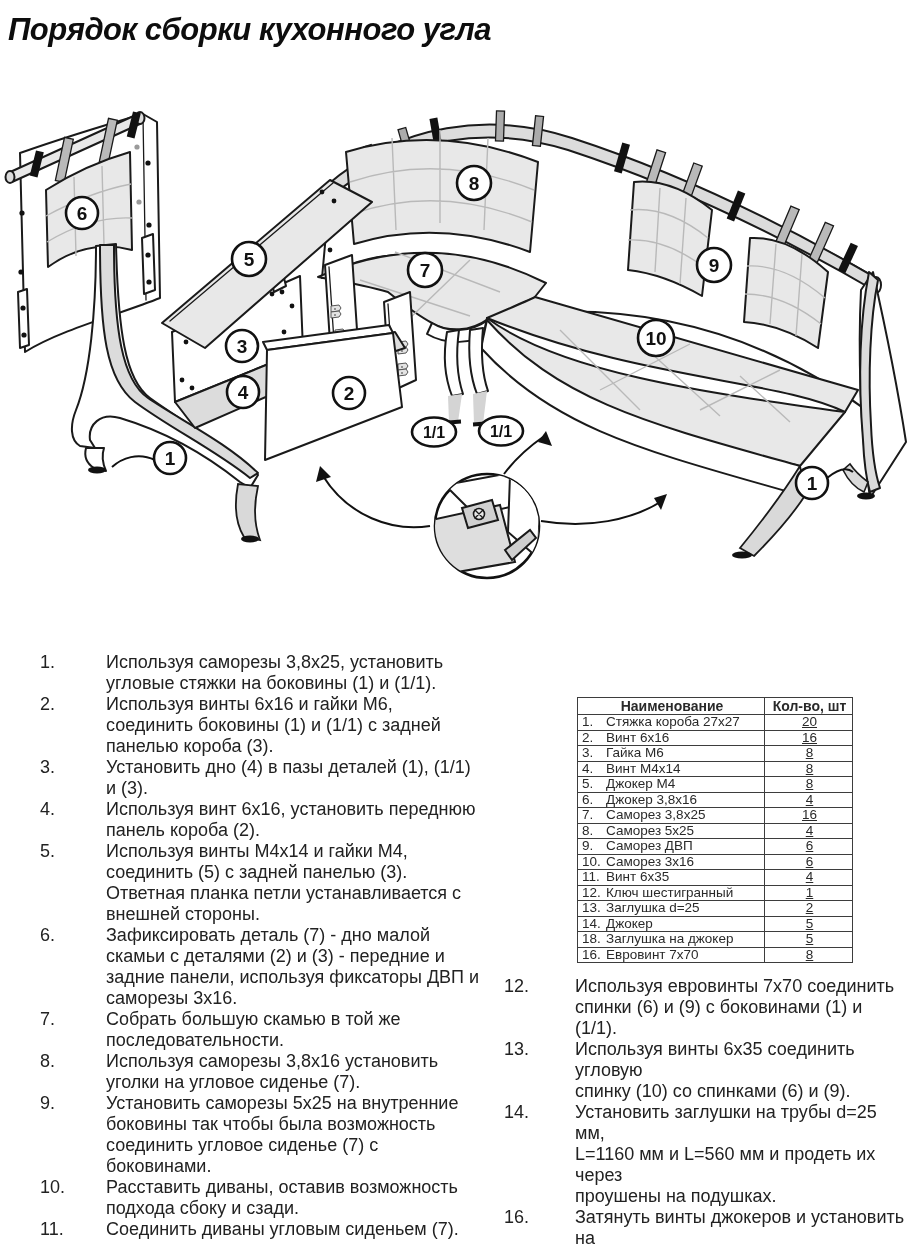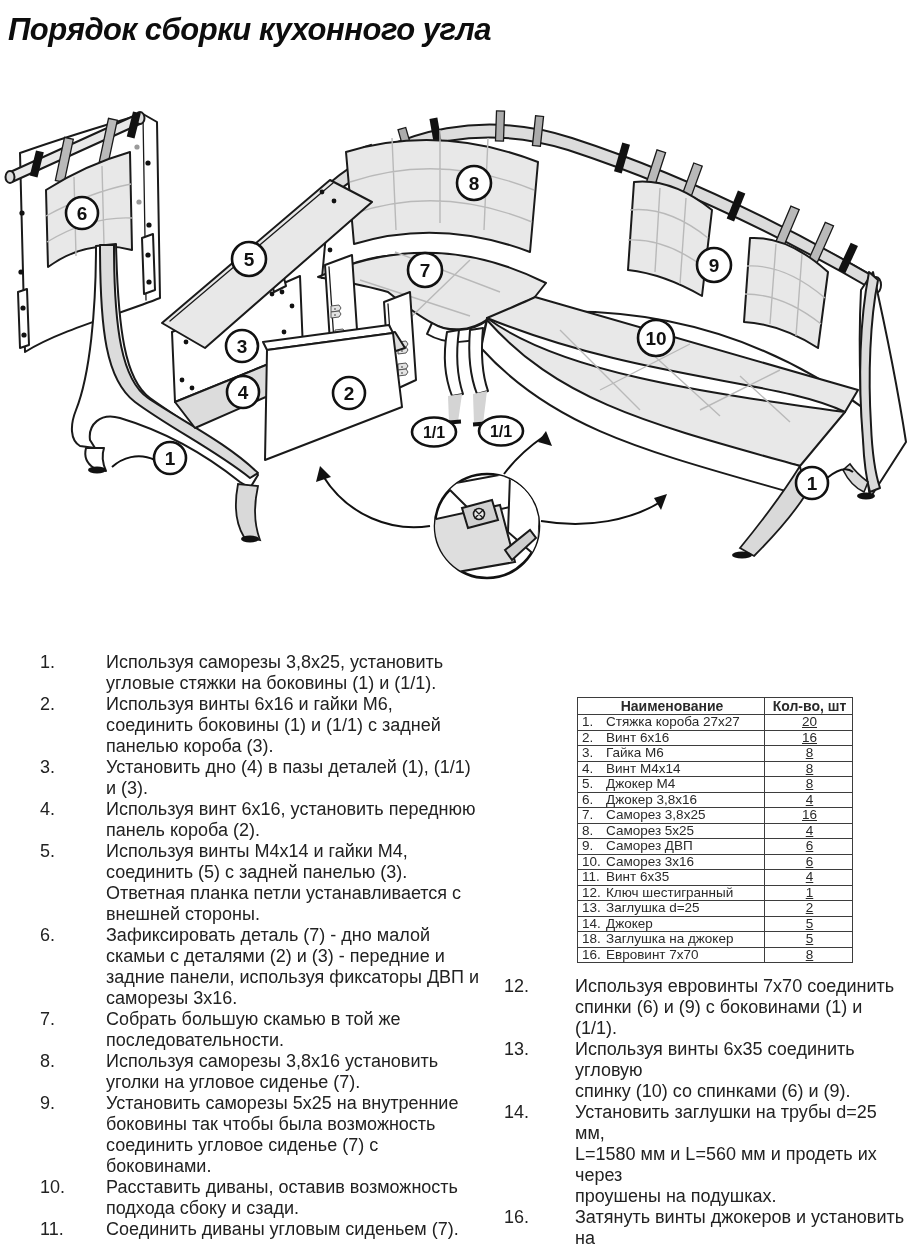--- a/index.html
+++ b/index.html
@@ -388,21 +388,21 @@
 
     <div class="instr">
       <span class="num">13.</span>
       <span class="txt">Используя винты 6х35 соединить угловую
 спинку (10) со спинками (6) и (9).</span>
     </div>
 
     <div class="instr">
       <span class="num">14.</span>
       <span class="txt">Установить заглушки на трубы d=25 мм,
-L=1580 мм и L=560 мм и продеть их через
+L=1160 мм и L=560 мм и продеть их через
 проушены на подушках.</span>
     </div>
 
 
     <div class="instr">
       <span class="num">16.</span>
       <span class="txt">Затянуть винты джокеров и установить на
 них заглушки.</span>
     </div>
   </div>

